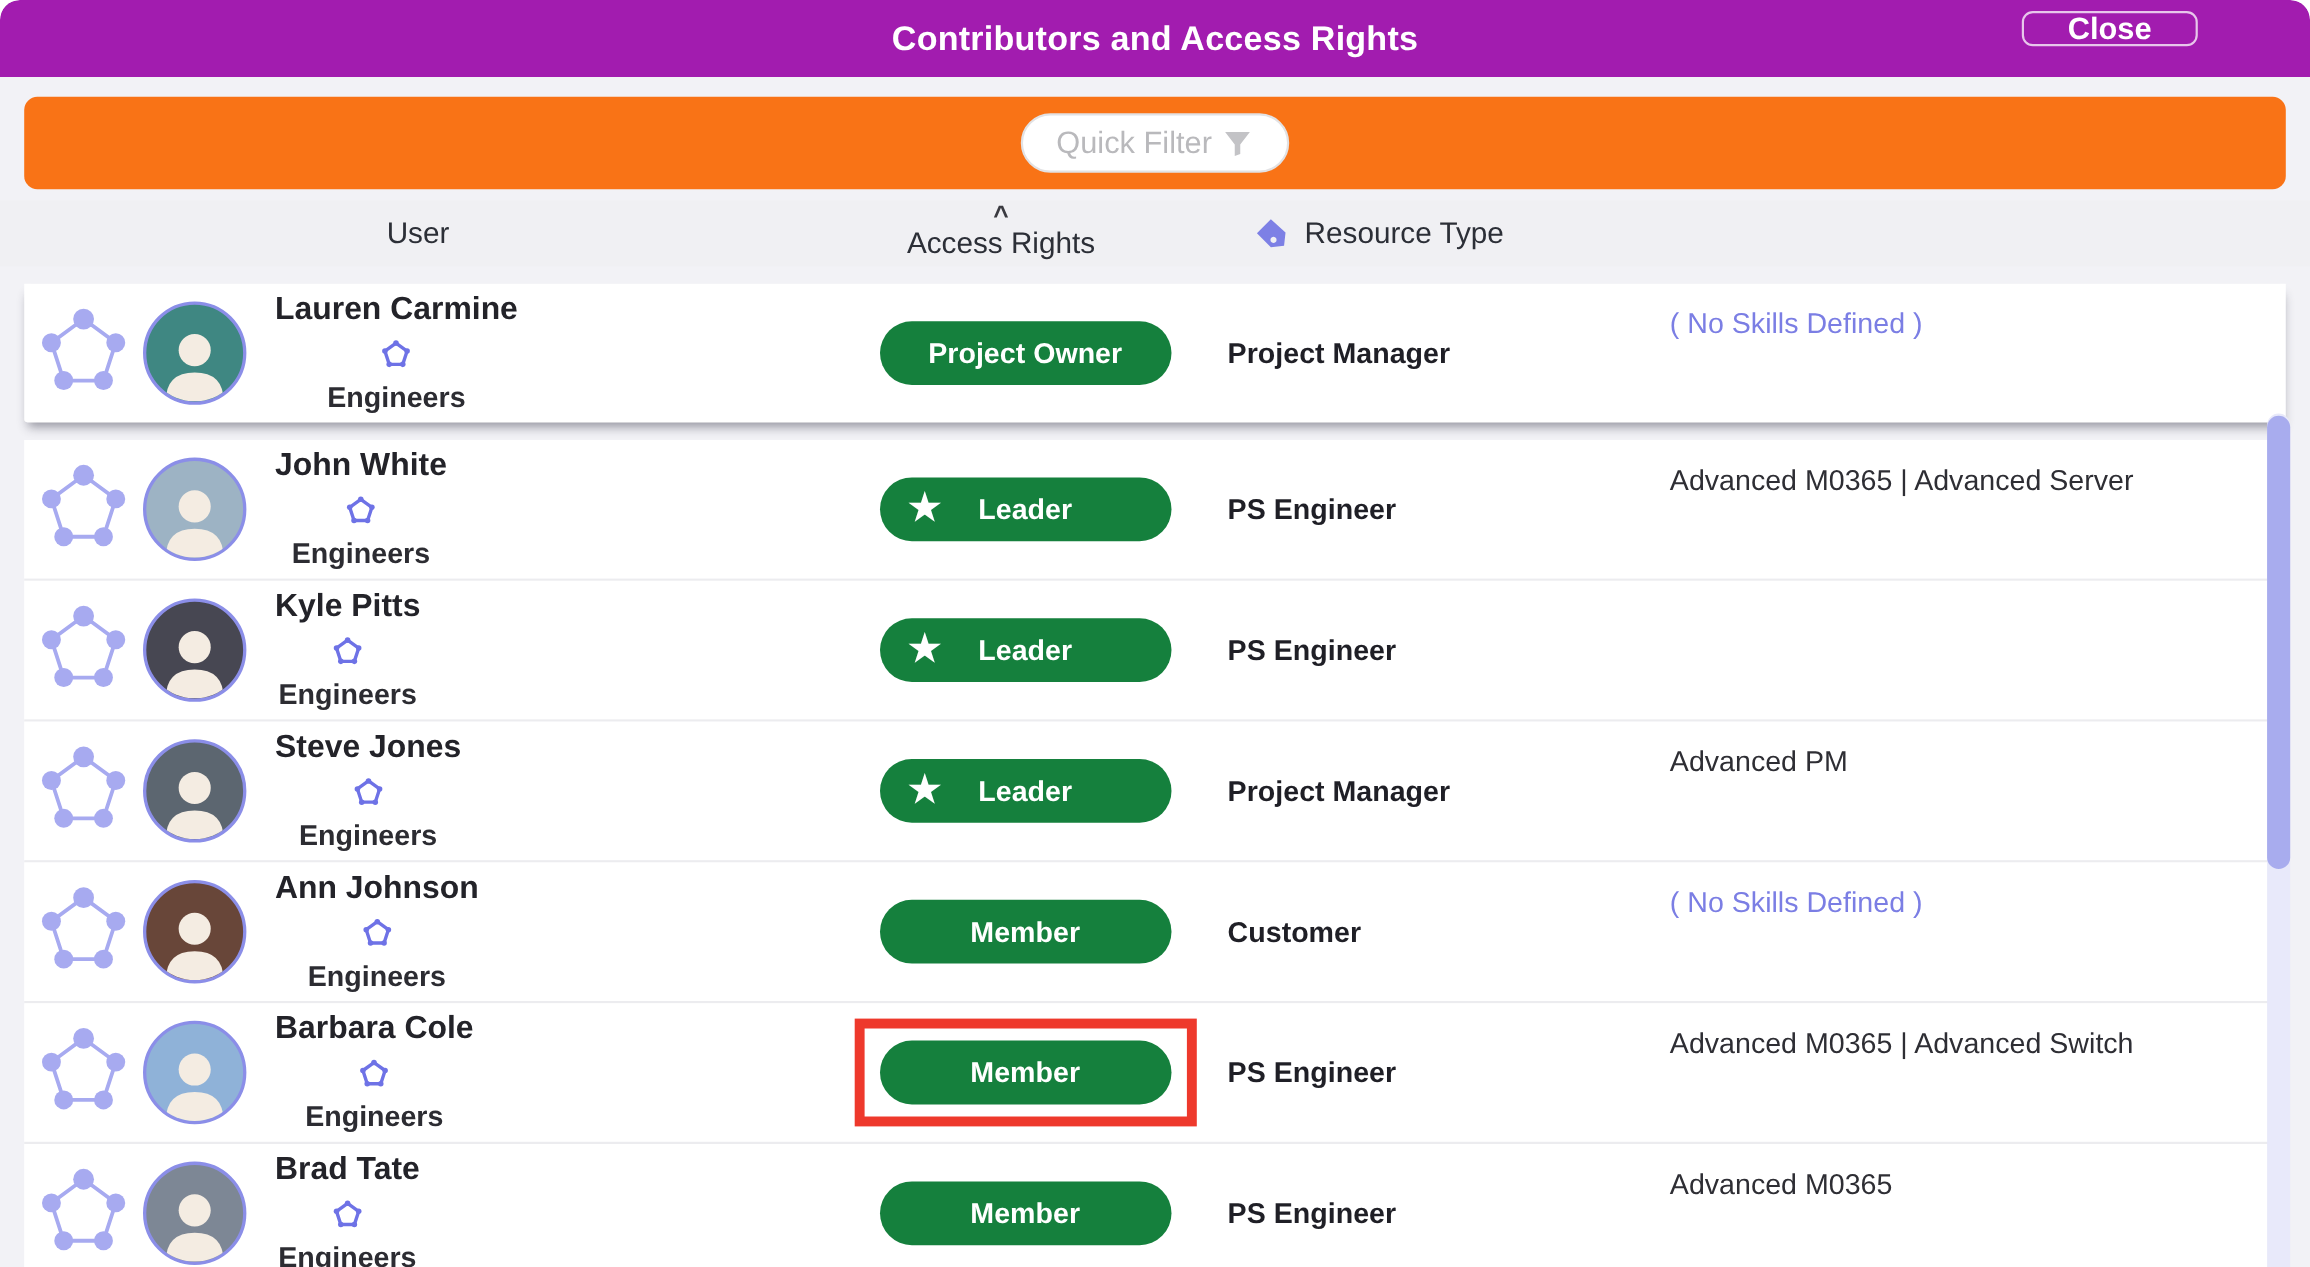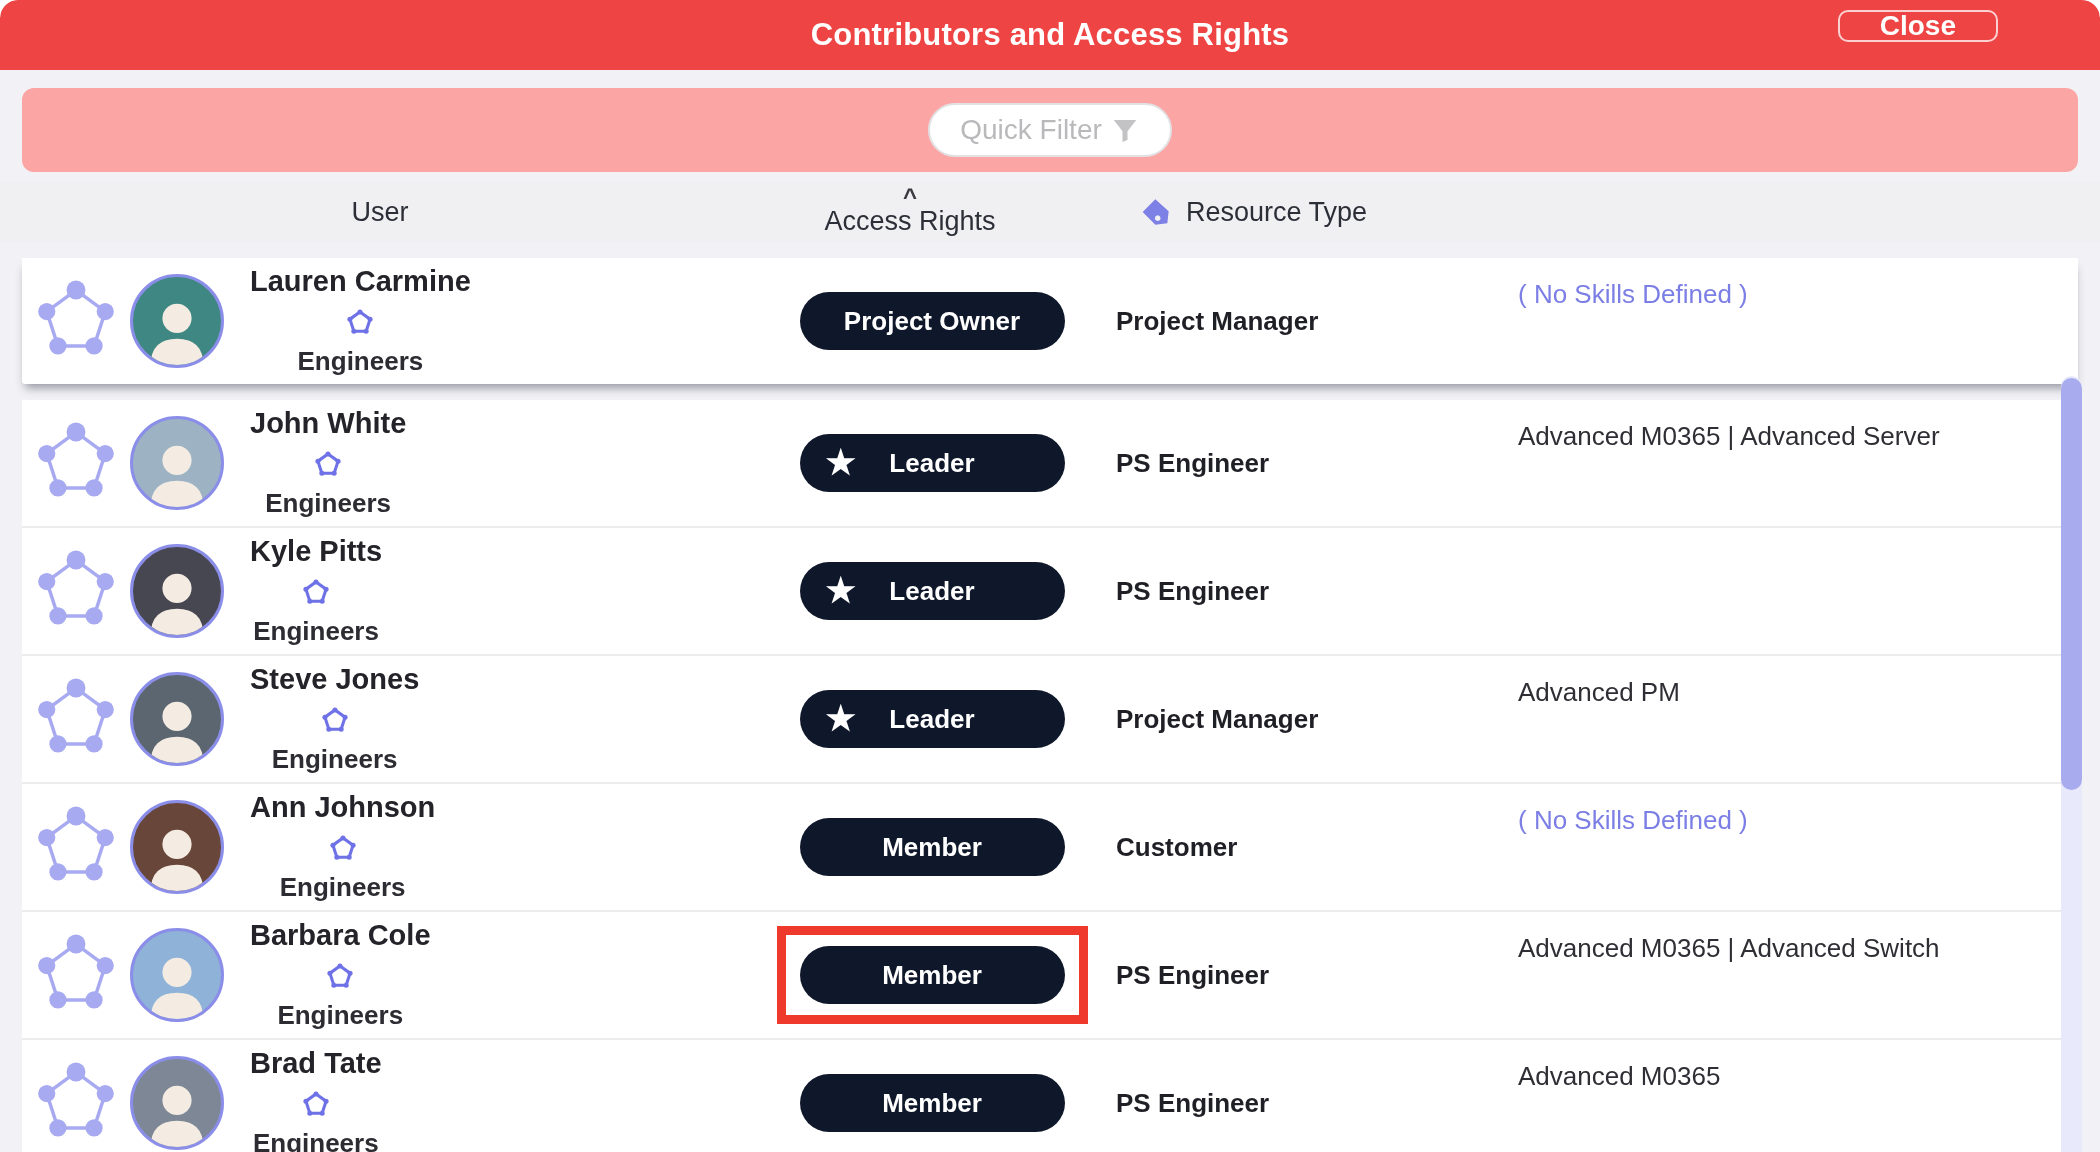--- a/index.html
+++ b/index.html
@@ -1,27 +1,27 @@
 <!DOCTYPE html>
 <html><head>
 <meta charset="utf-8">
 <style>
   html,body{margin:0;padding:0;background:#fff;}
   body{width:2100px;height:1152px;overflow:hidden;font-family:"Liberation Sans",sans-serif;}
   .modal{position:relative;width:2100px;height:1152px;background:#f2f2f6;border-radius:18px 18px 0 0;overflow:hidden;}
 
   
-  .titlebar{position:relative;height:70px;background:#ef4444;border-radius:18px 18px 0 0;display:flex;align-items:center;justify-content:center;}
+  .titlebar{position:relative;height:70px;background:#a21caf;border-radius:18px 18px 0 0;display:flex;align-items:center;justify-content:center;}
   .titlebar .title{color:#fff;font-size:31px;font-weight:700;letter-spacing:.2px;}
   .close-btn{position:absolute;right:102px;top:10px;height:32px;padding:0 40px;background:transparent;
     border:2px solid rgba(255,255,255,.75);border-radius:10px;color:#fff;font-size:28px;font-weight:700;
     font-family:"Liberation Sans",sans-serif;display:flex;align-items:center;cursor:pointer;}
 
   
-  .filter-card{margin:18px 22px 0 22px;height:84px;background:#fca5a5;border-radius:12px;display:flex;align-items:center;justify-content:center;}
+  .filter-card{margin:18px 22px 0 22px;height:84px;background:#f97316;border-radius:12px;display:flex;align-items:center;justify-content:center;}
   .quick-filter{display:flex;align-items:center;gap:6px;height:54px;padding:0 30px;border:2px solid #e2e2e4;border-radius:28px;background:#fff;color:#b9b9bc;font-size:28px;cursor:pointer;}
   .funnel{width:30px;height:30px;margin-left:2px;}
 
   
   .grid-cols{display:grid;grid-template-columns:108px 652px 300px 400px 1fr;}
   .colhead{margin-top:10px;height:60px;background:#f0f0f3;align-items:center;color:#2c2f37;font-size:27px;padding-right:32px;}
   .colhead .c-user{grid-column:1 / span 2;text-align:center;}
   .colhead .c-access{display:flex;flex-direction:column;align-items:center;justify-content:center;line-height:1;}
   .sort-caret{font-size:24px;font-weight:700;color:#3a3a40;height:18px;line-height:14px;}
   .colhead .c-resource{display:flex;align-items:center;gap:14px;padding-left:80px;}
@@ -36,21 +36,21 @@
   .penta-big{width:86px;height:86px;}
   .cell-user{display:flex;align-items:center;gap:26px;}
   .avatar{width:88px;height:88px;border-radius:50%;border:3px solid #8b8ee8;overflow:hidden;display:flex;align-items:flex-end;justify-content:center;flex:0 0 auto;}
   .avatar svg{width:78px;height:70px;}
   .user-name{font-size:29px;font-weight:700;color:#232329;margin-bottom:10px;}
   .user-team{display:flex;align-items:center;gap:10px;font-size:26px;font-weight:600;color:#2c2c32;flex-direction:column;}
   .penta-small{width:28px;height:28px;}
   .cell-badge{display:flex;justify-content:center;}
   .badge-wrap{padding:0;}
   .badge-wrap.highlighted{border:9px solid #ee392c;padding:11px 14px;}
-  .badge{position:relative;width:265px;height:58px;background:#0f172a;border-radius:29px;display:flex;align-items:center;justify-content:center;color:#fff;font-size:26px;font-weight:700;cursor:pointer;}
+  .badge{position:relative;width:265px;height:58px;background:#15803d;border-radius:29px;display:flex;align-items:center;justify-content:center;color:#fff;font-size:26px;font-weight:700;cursor:pointer;}
   .badge .star{position:absolute;left:26px;top:50%;transform:translateY(-54%);font-size:34px;line-height:1;}
   .cell-resource{font-size:26px;font-weight:700;color:#1f1f26;padding-left:34px;}
   .cell-skills{align-self:start;padding:20px 0 0 36px;font-size:26px;line-height:1.28;color:#2e2e34;}
   .cell-skills.no-skills{color:#7b7ee4;}
 
   
   .scrollbar{position:absolute;right:18px;top:376px;bottom:0;width:21px;background:#e8e9fa;border-radius:11px 11px 0 0;}
   .scroll-thumb{position:absolute;top:2px;left:0;width:21px;height:412px;background:#a8acee;border-radius:11px;cursor:pointer;}
 </style>
 </head>

